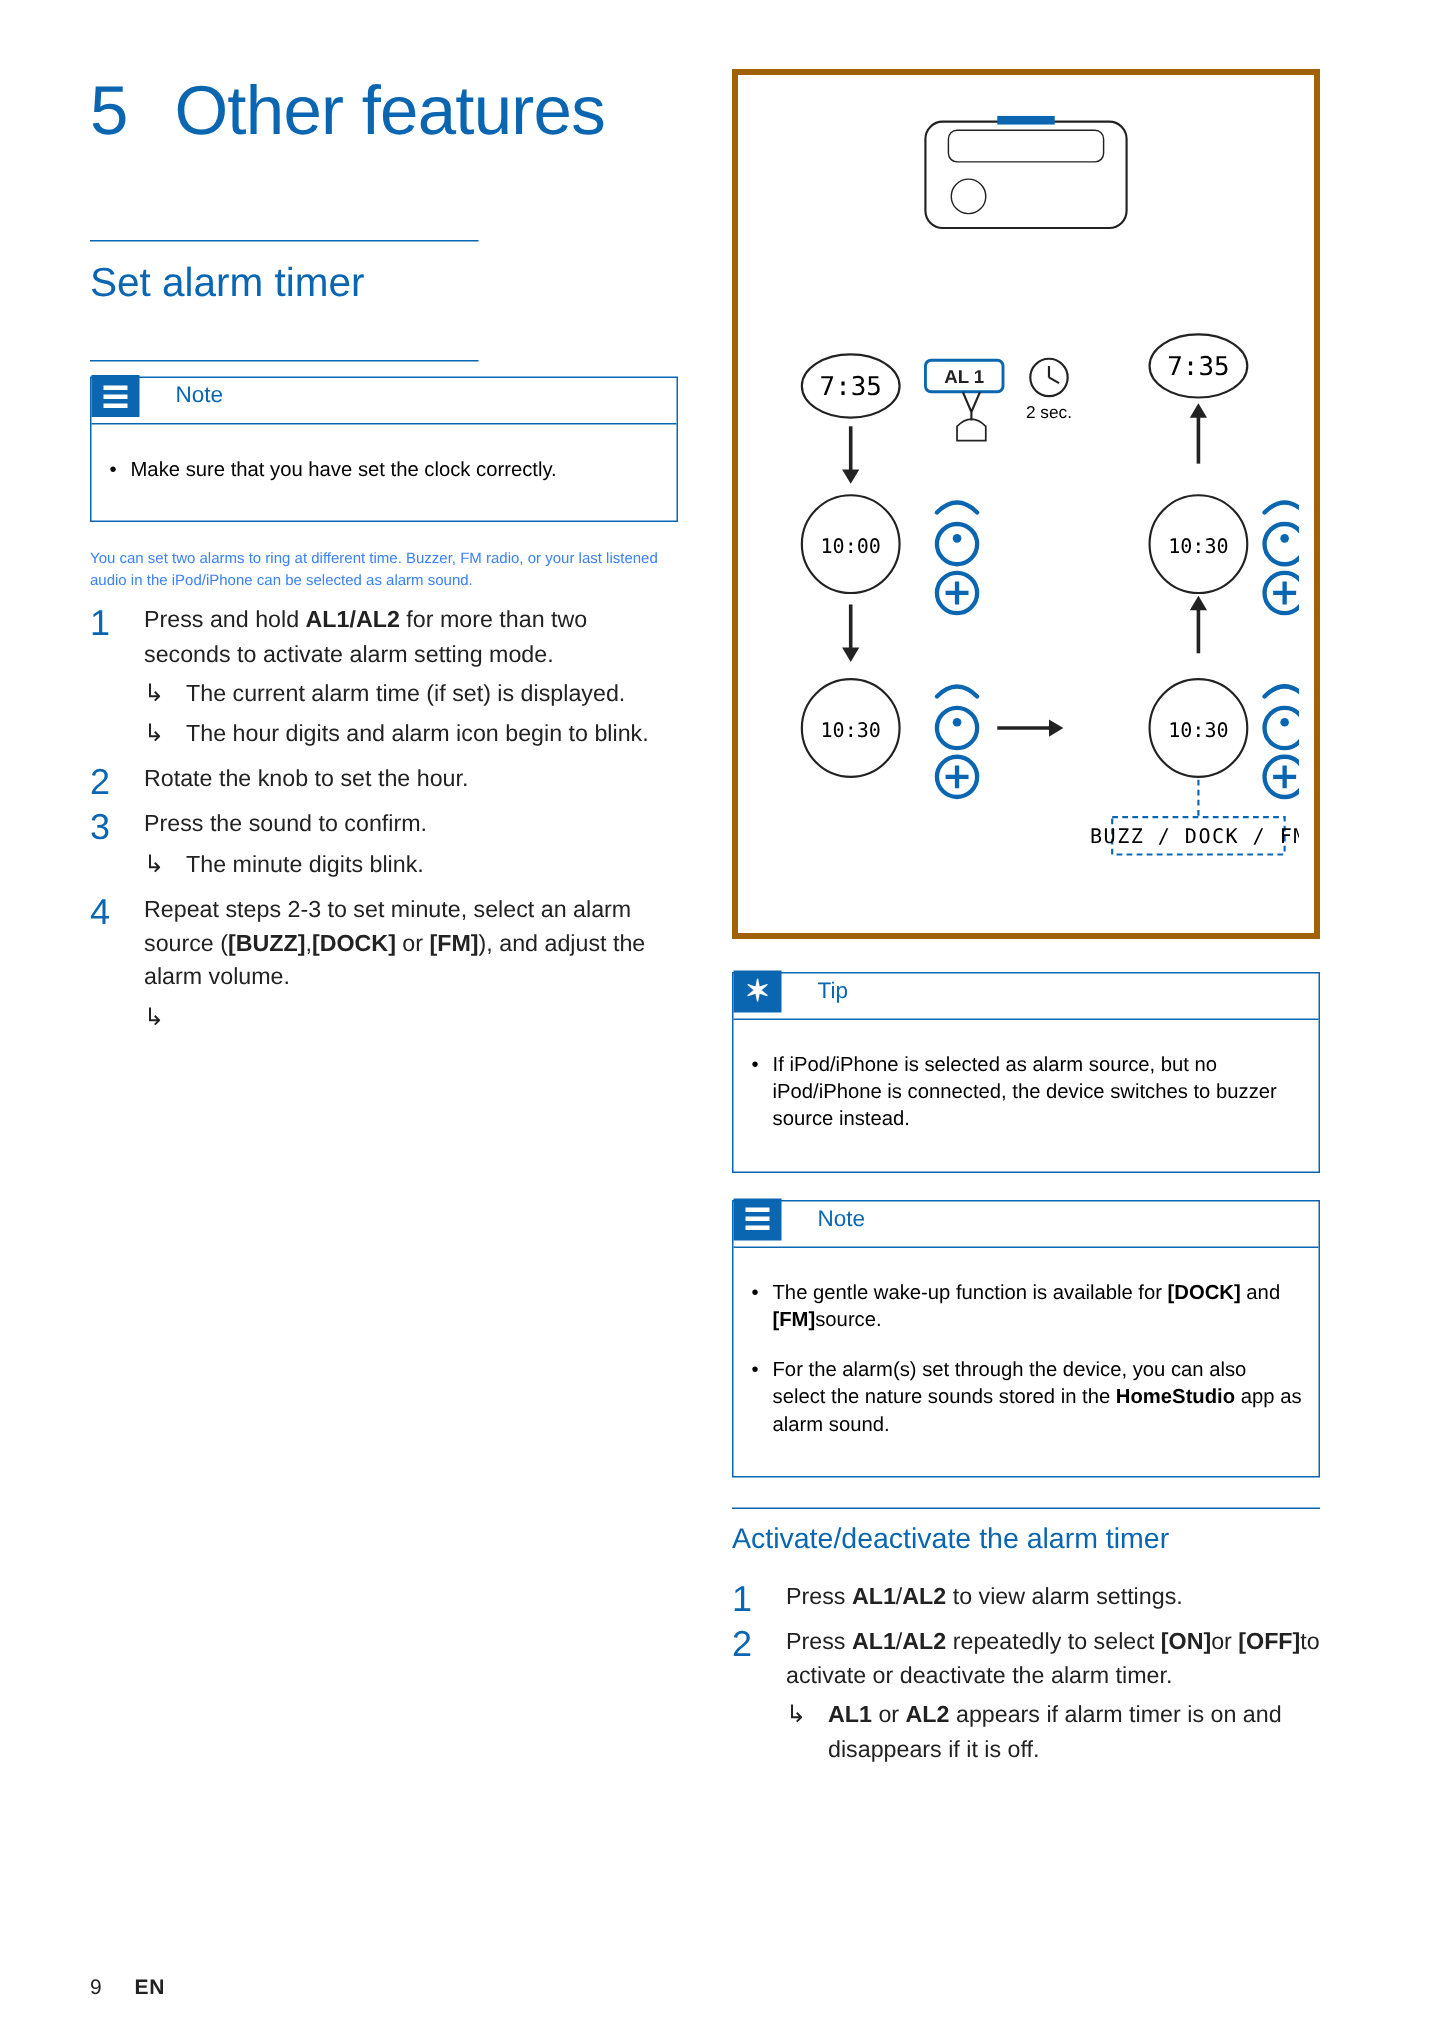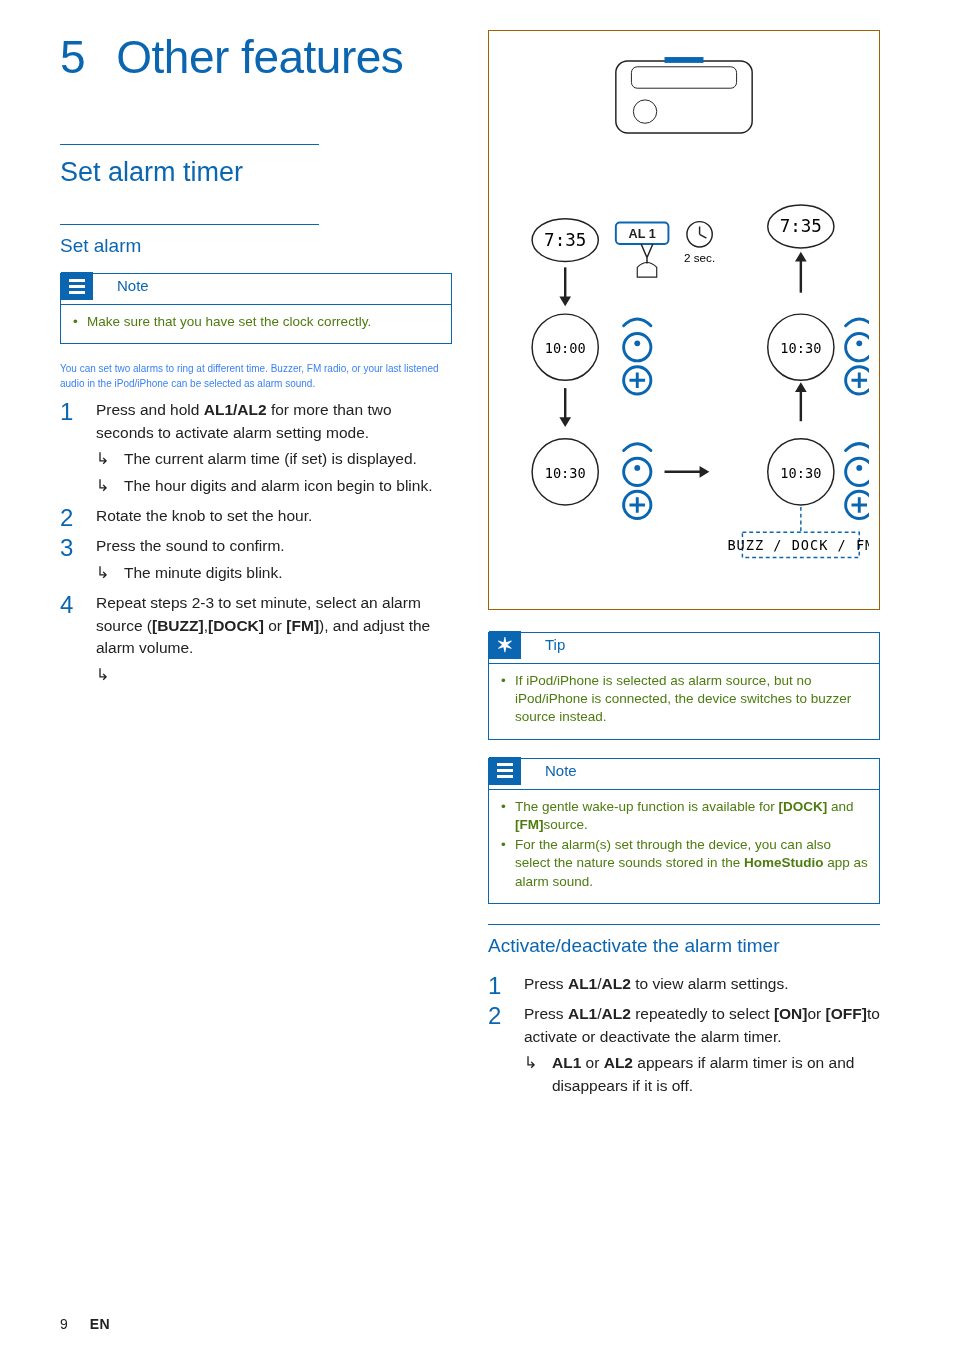--- a/index.html
+++ b/index.html
@@ -8,21 +8,21 @@
     height: 1350px;
     font-family: "Gill Sans", "Gill Sans MT", "Trebuchet MS", Helvetica, Arial, sans-serif;
     color: #222;
     background: #fff;
     font-size: 16px;
   }
   .page {
     position: relative;
     width: 928px;
     height: 1350px;
-    padding: 30px 48px 40px 60px;
+    padding: 46px 48px 40px 60px;
     display: flex;
     gap: 36px;
   }
   .col {
     flex: 1 1 0;
     min-width: 0;
   }
   
   .h1 {
     font-size: 46px;
@@ -92,22 +92,22 @@
   }
   .callout ul {
     list-style: none;
     padding: 6px 10px 10px 12px;
     border-top: 1px solid #0b66b2;
     margin-top: 2px;
   }
   .callout ul li {
     position: relative;
     padding-left: 14px;
-    margin: 2px 0;
-    color: #4d7c0f;
+    margin: 15px 0;
+    color: #000000;
   }
   .callout ul li::before {
     content: "•";
     position: absolute;
     left: 0;
     top: 0;
   }
   .para {
     font-size: 10px;
     line-height: 1.45;
@@ -154,21 +154,21 @@
     position: absolute;
     left: 60px;
     bottom: 18px;
     font-size: 14px;
     color: #222;
   }
   .footer .pg { margin-right: 18px; }
   .footer .lang { font-weight: 700; letter-spacing: 0.5px; }
   
   .diagram-box {
-    border: 1px solid #a16207;
+    border: 4px solid #a16207;
     padding: 12px 10px 16px 10px;
     margin-bottom: 22px;
     height: 580px;
     position: relative;
     font-family: monospace;
   }
   .diagram-box svg { width: 100%; height: 100%; }
   .dlabel { font-family: "Gill Sans", Helvetica, Arial, sans-serif; }
   .note-lines {
     display: flex;
@@ -193,21 +193,20 @@
 
     <div class="h1">
       <span class="chap">5</span>
       <span>Other features</span>
     </div>
 
     <hr class="rule-short">
     <div class="h2">Set alarm timer</div>
 
     <hr class="rule-short">
-    <div class="h3">Set alarm</div>
 
     <div class="callout">
       <div class="tab">
         <div class="icon">
           <div class="note-lines">
               <span></span>
               <span></span>
               <span></span>
             </div>
         </div>

